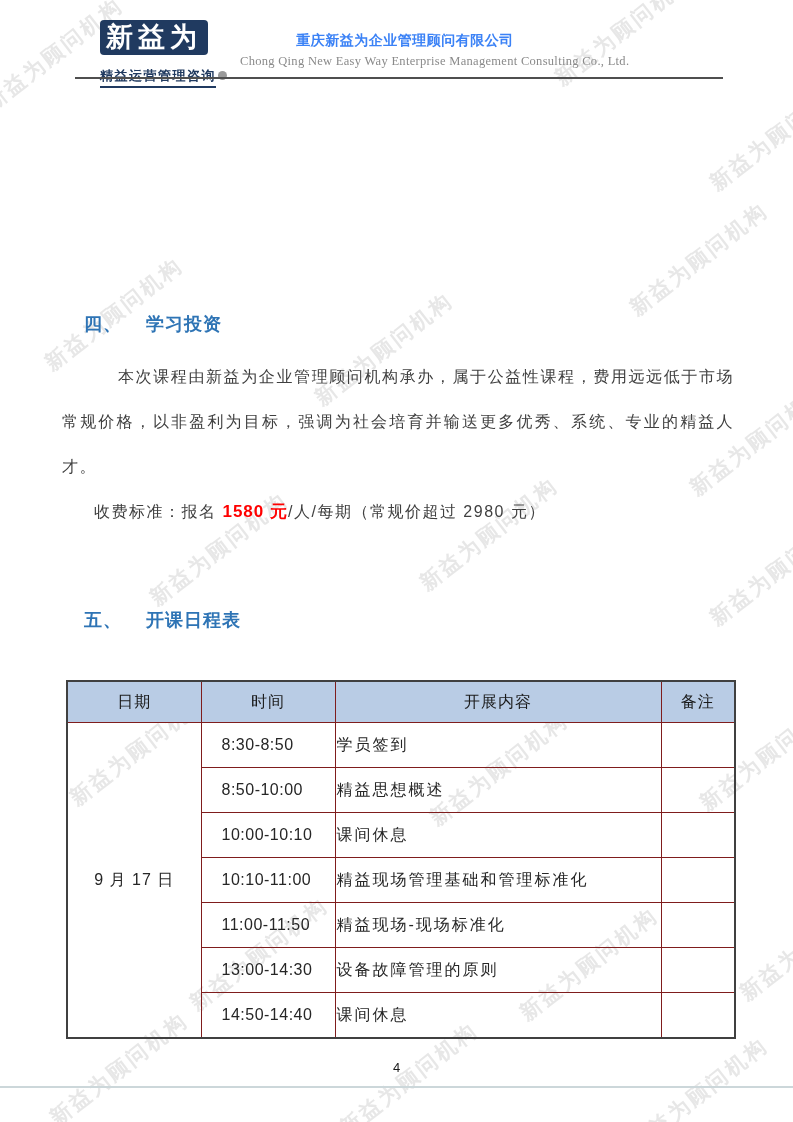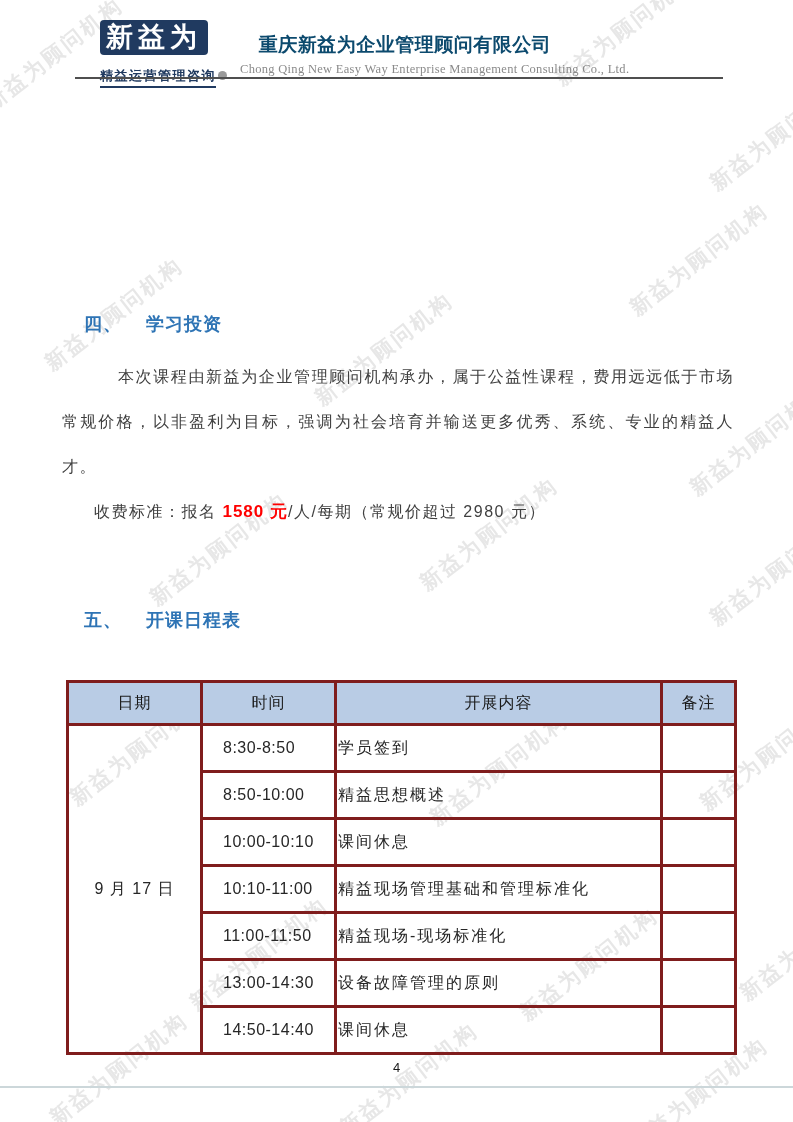--- a/index.html
+++ b/index.html
@@ -44,21 +44,21 @@
     font-size:13px;letter-spacing:1.5px;
     border-bottom:2px solid #203a60;
     padding-bottom:1px;
   }
   .logo-dot{
     display:inline-block;width:9px;height:9px;border-radius:50%;
     background:#9a9a9a;margin-left:2px;vertical-align:baseline;
   }
   .company{position:absolute;left:240px;top:32px;width:330px;text-align:center;z-index:2;}
   .company-cn{
-    font-size:19px;font-weight:bold;color:#0c4a6e;
+    font-size:14px;font-weight:bold;color:#3b82f6;
     letter-spacing:0.5px;white-space:nowrap;
   }
   .company-en{
     margin-top:4px;
     font-family:"Liberation Serif", serif;
     font-size:12.5px;color:#8a8a8a;
     letter-spacing:0.3px;white-space:nowrap;
   }
   .header-rule{
     position:absolute;left:75px;top:77px;width:648px;height:0;
@@ -88,21 +88,21 @@
   .p-fee{text-indent:32px;}
   .p-usage{text-indent:32px;}
   .fee-price{color:#ff0000;font-weight:bold;font-size:17px;letter-spacing:1px;margin-top:48px;}
   
   .schedule{
     position:absolute;left:66px;top:680px;z-index:2;
     border-collapse:collapse;table-layout:fixed;
     border:2px solid #404040;
     font-size:16px;color:#262626;
   }
-  .schedule th,.schedule td{border:3px solid #7f1d1d;overflow:hidden;}
+  .schedule th,.schedule td{border:1px solid #7f1d1d;overflow:hidden;}
   .schedule th{
     background:#b9cce5;height:38px;font-weight:normal;
     text-align:center;letter-spacing:1px;color:#1a1a1a;
   }
   .schedule td{height:42px;}
   .td-date{text-align:center;letter-spacing:1px;}
   .td-time{padding-left:20px;letter-spacing:0.5px;}
   .td-content{letter-spacing:2px;white-space:nowrap;}
   
   .page-number{

